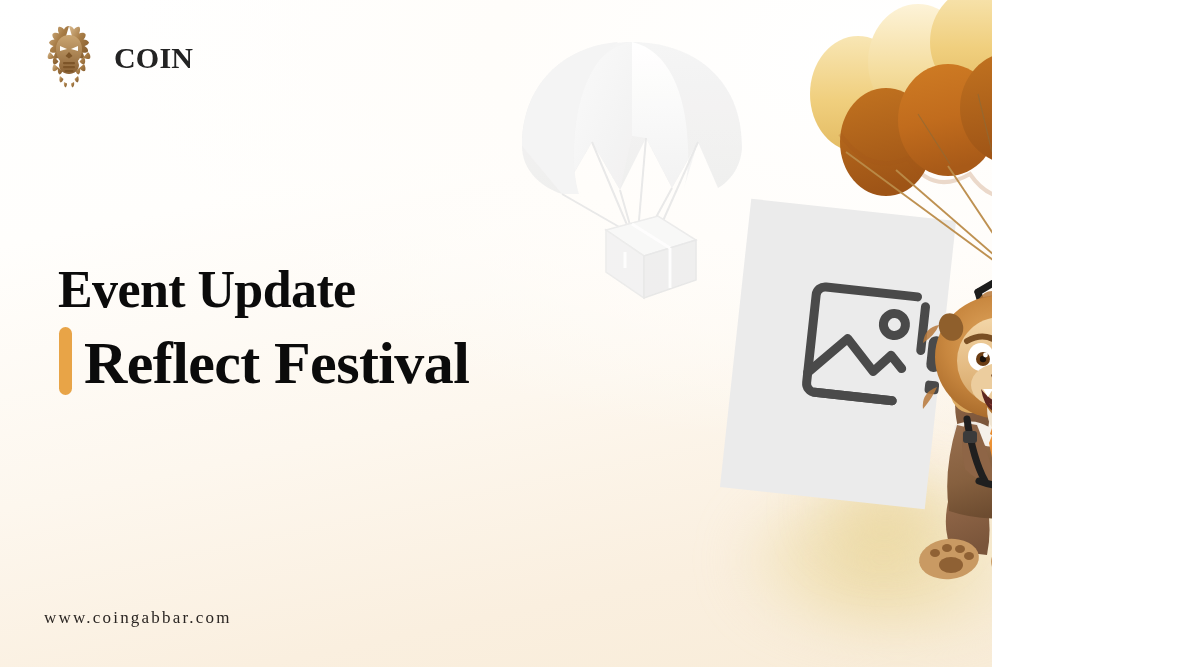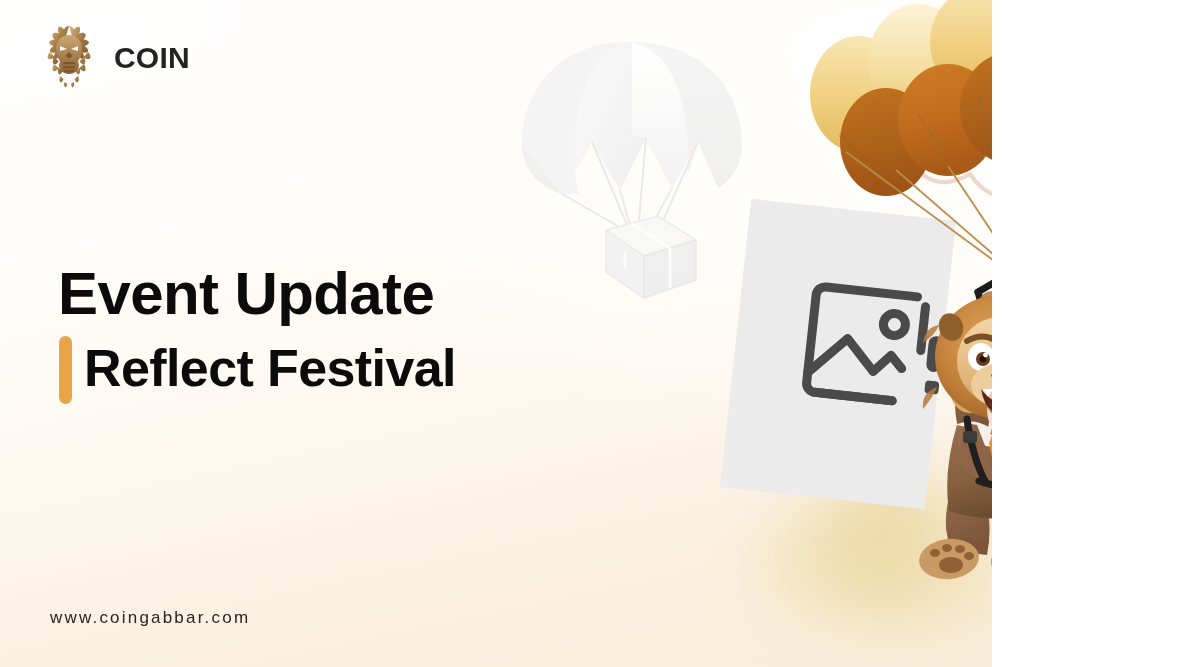--- a/index.html
+++ b/index.html
@@ -10,20 +10,21 @@
   }
 
   .banner {
     position:relative;
     width:992px;
     height:667px;
     overflow:hidden;
     background:
       radial-gradient(120% 95% at 88% 8%, #ffffff 0%, #fffdfa 32%, rgba(255,255,255,0) 62%),
       linear-gradient(168deg, #ffffff 0%, #fffefc 28%, #fdf7ee 58%, #faefdf 82%, #f8ecd8 100%);
+    font-family: Liberation Serif, serif;
   }
 
   
   .cloud {
     position:absolute;
     border-radius:50%;
     filter:blur(26px);
     pointer-events:none;
   }
   .cloud-bottom-center {
@@ -71,52 +72,52 @@
   }
   .logo-word span { display:block; }
 
   
   .headline {
     position:absolute;
     left:58px; top:262px;
     width:620px;
   }
   .headline-line1 {
+    font-size:52px;
+    font-weight:800;
+    color:#0b0b0b;
+    letter-spacing:-.6px;
+    line-height:1.08;
+  }
+  .headline-row {
+    position:relative;
+    display:flex;
+    align-items:center;
+    margin-top:13px;
+  }
+  .accent-bar {
+    position:absolute;
+    left:1px; top:-4px;
+    width:13px; height:68px;
+    border-radius:8px;
+    background:#e8a447;
+  }
+  .headline-line2 {
     font-size:60px;
     font-weight:800;
     color:#0b0b0b;
     letter-spacing:-.6px;
     line-height:1.08;
-  }
-  .headline-row {
-    position:relative;
-    display:flex;
-    align-items:center;
-    margin-top:13px;
-  }
-  .accent-bar {
-    position:absolute;
-    left:1px; top:-4px;
-    width:13px; height:68px;
-    border-radius:8px;
-    background:#e8a447;
-  }
-  .headline-line2 {
-    font-size:52px;
-    font-weight:800;
-    color:#0b0b0b;
-    letter-spacing:-.6px;
-    line-height:1.08;
     padding-left:26px;
   }
 
   
   .footer-url {
     position:absolute;
-    left:50px; top:608px;
+    left:44px; top:608px;
     font-size:17px;
     font-weight:500;
     color:#2a2522;
     letter-spacing:2.2px;
   }
 
   
   .placeholder-card {
     position:absolute;
     left:735px; top:209px;

